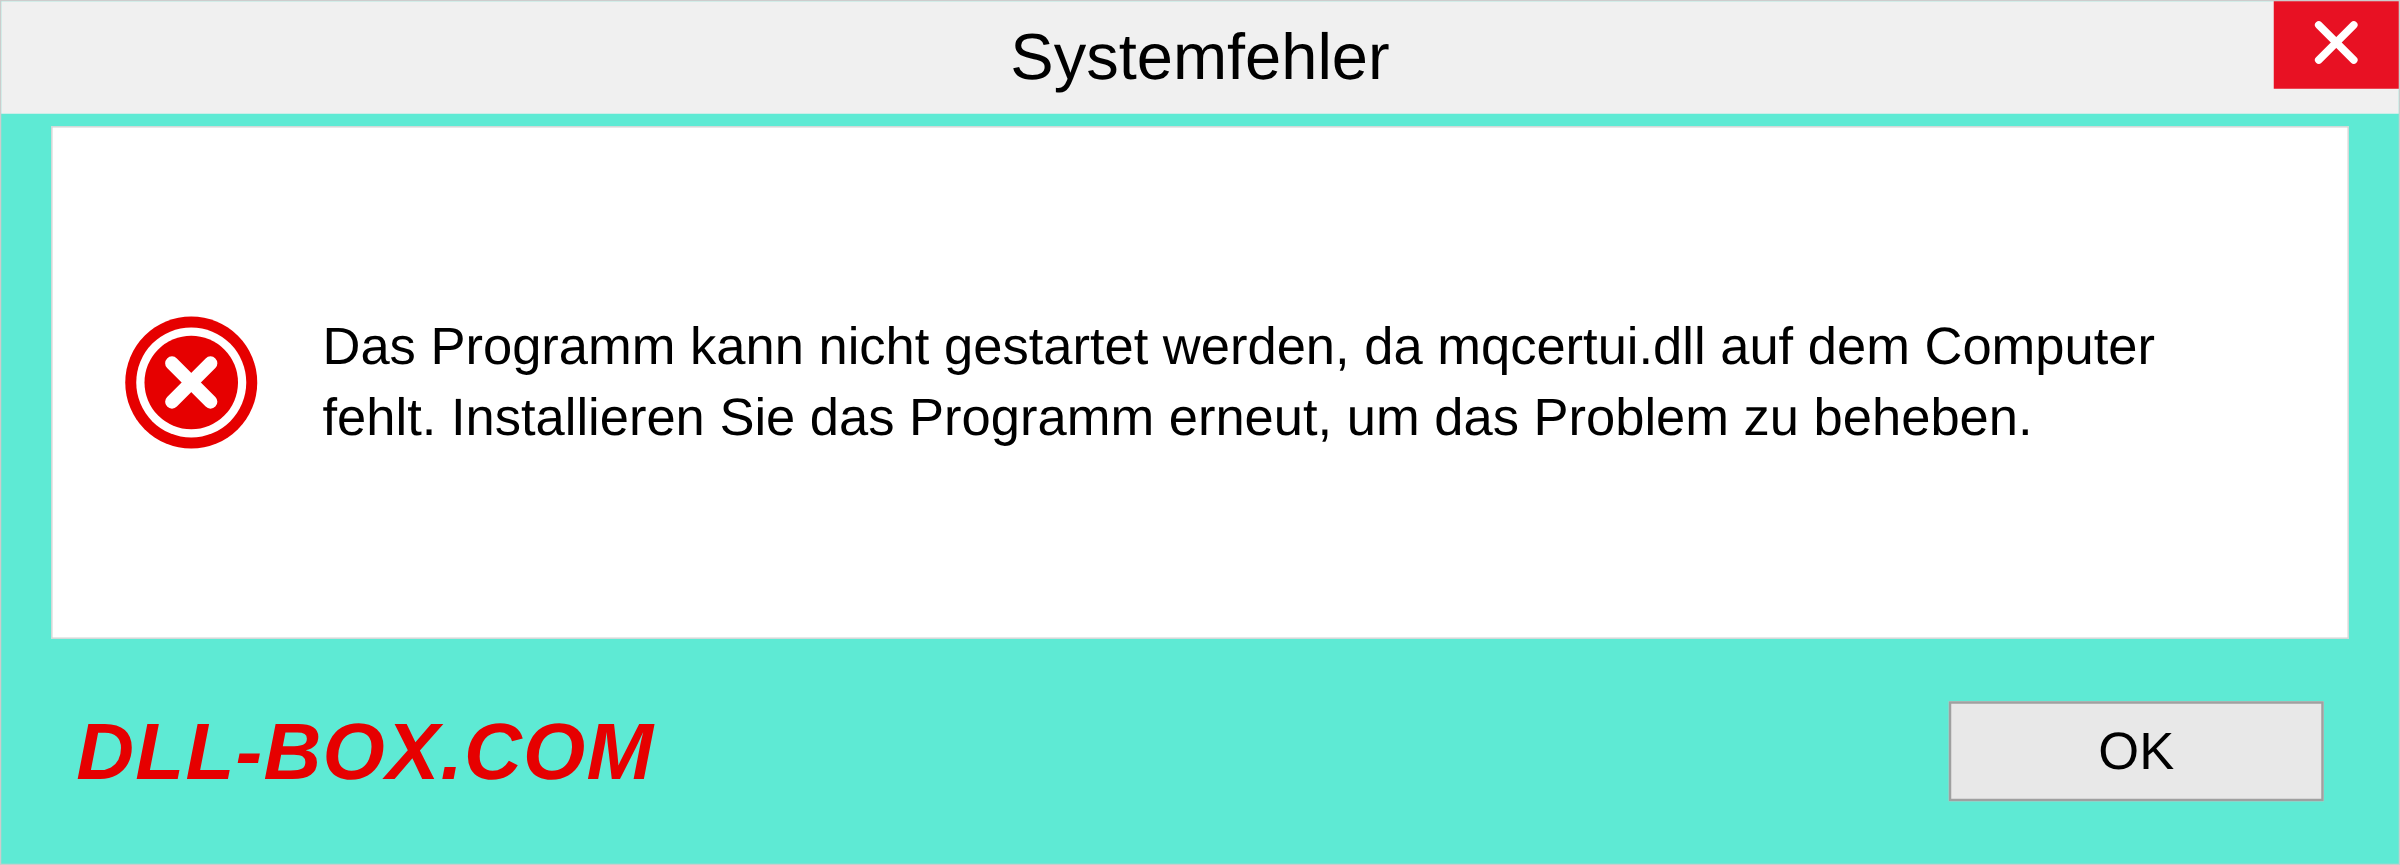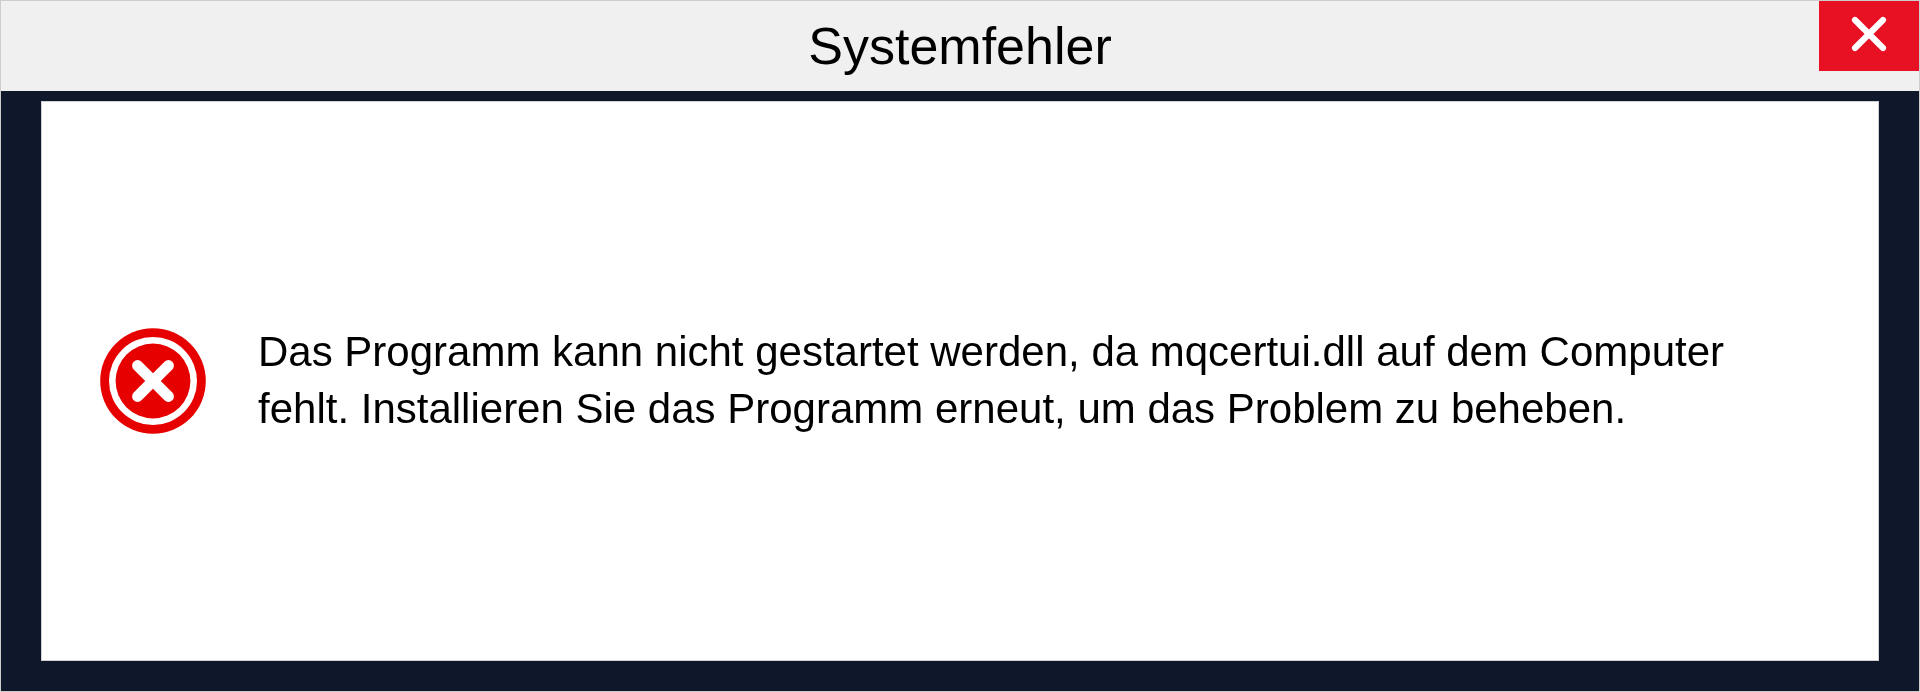--- a/index.html
+++ b/index.html
@@ -10,21 +10,21 @@
     body {
       font-family: "Segoe UI", Arial, sans-serif;
       background: #fff;
       width: 1920px;
       height: 692px;
       overflow: hidden;
     }
     .dialog {
       width: 100%;
       height: 100%;
-      background: #0f172a;
+      background: #5eead4;
       border: 1px solid #ccc;
       display: flex;
       flex-direction: column;
     }
     .titlebar {
       height: 90px;
       display: flex;
       align-items: center;
       justify-content: center;
       position: relative;
@@ -128,14 +128,18 @@
         <circle cx="50" cy="50" r="48" fill="#e60000"></circle>
         <circle cx="50" cy="50" r="40" fill="#fff"></circle>
         <circle cx="50" cy="50" r="34" fill="#e60000"></circle>
         <line x1="36" y1="36" x2="64" y2="64" stroke="#fff" stroke-width="10" stroke-linecap="round"></line>
         <line x1="64" y1="36" x2="36" y2="64" stroke="#fff" stroke-width="10" stroke-linecap="round"></line>
       </svg>
     </div>
     <div class="message-text">Das Programm kann nicht gestartet werden, da mqcertui.dll auf dem Computer fehlt. Installieren Sie das Programm erneut, um das Problem zu beheben.</div>
   </div>
 
+  <div class="footer">
+    <div class="watermark">DLL-BOX.COM</div>
+    <div class="ok-button">OK</div>
+  </div>
 
 </div>
 
 </body></html>

